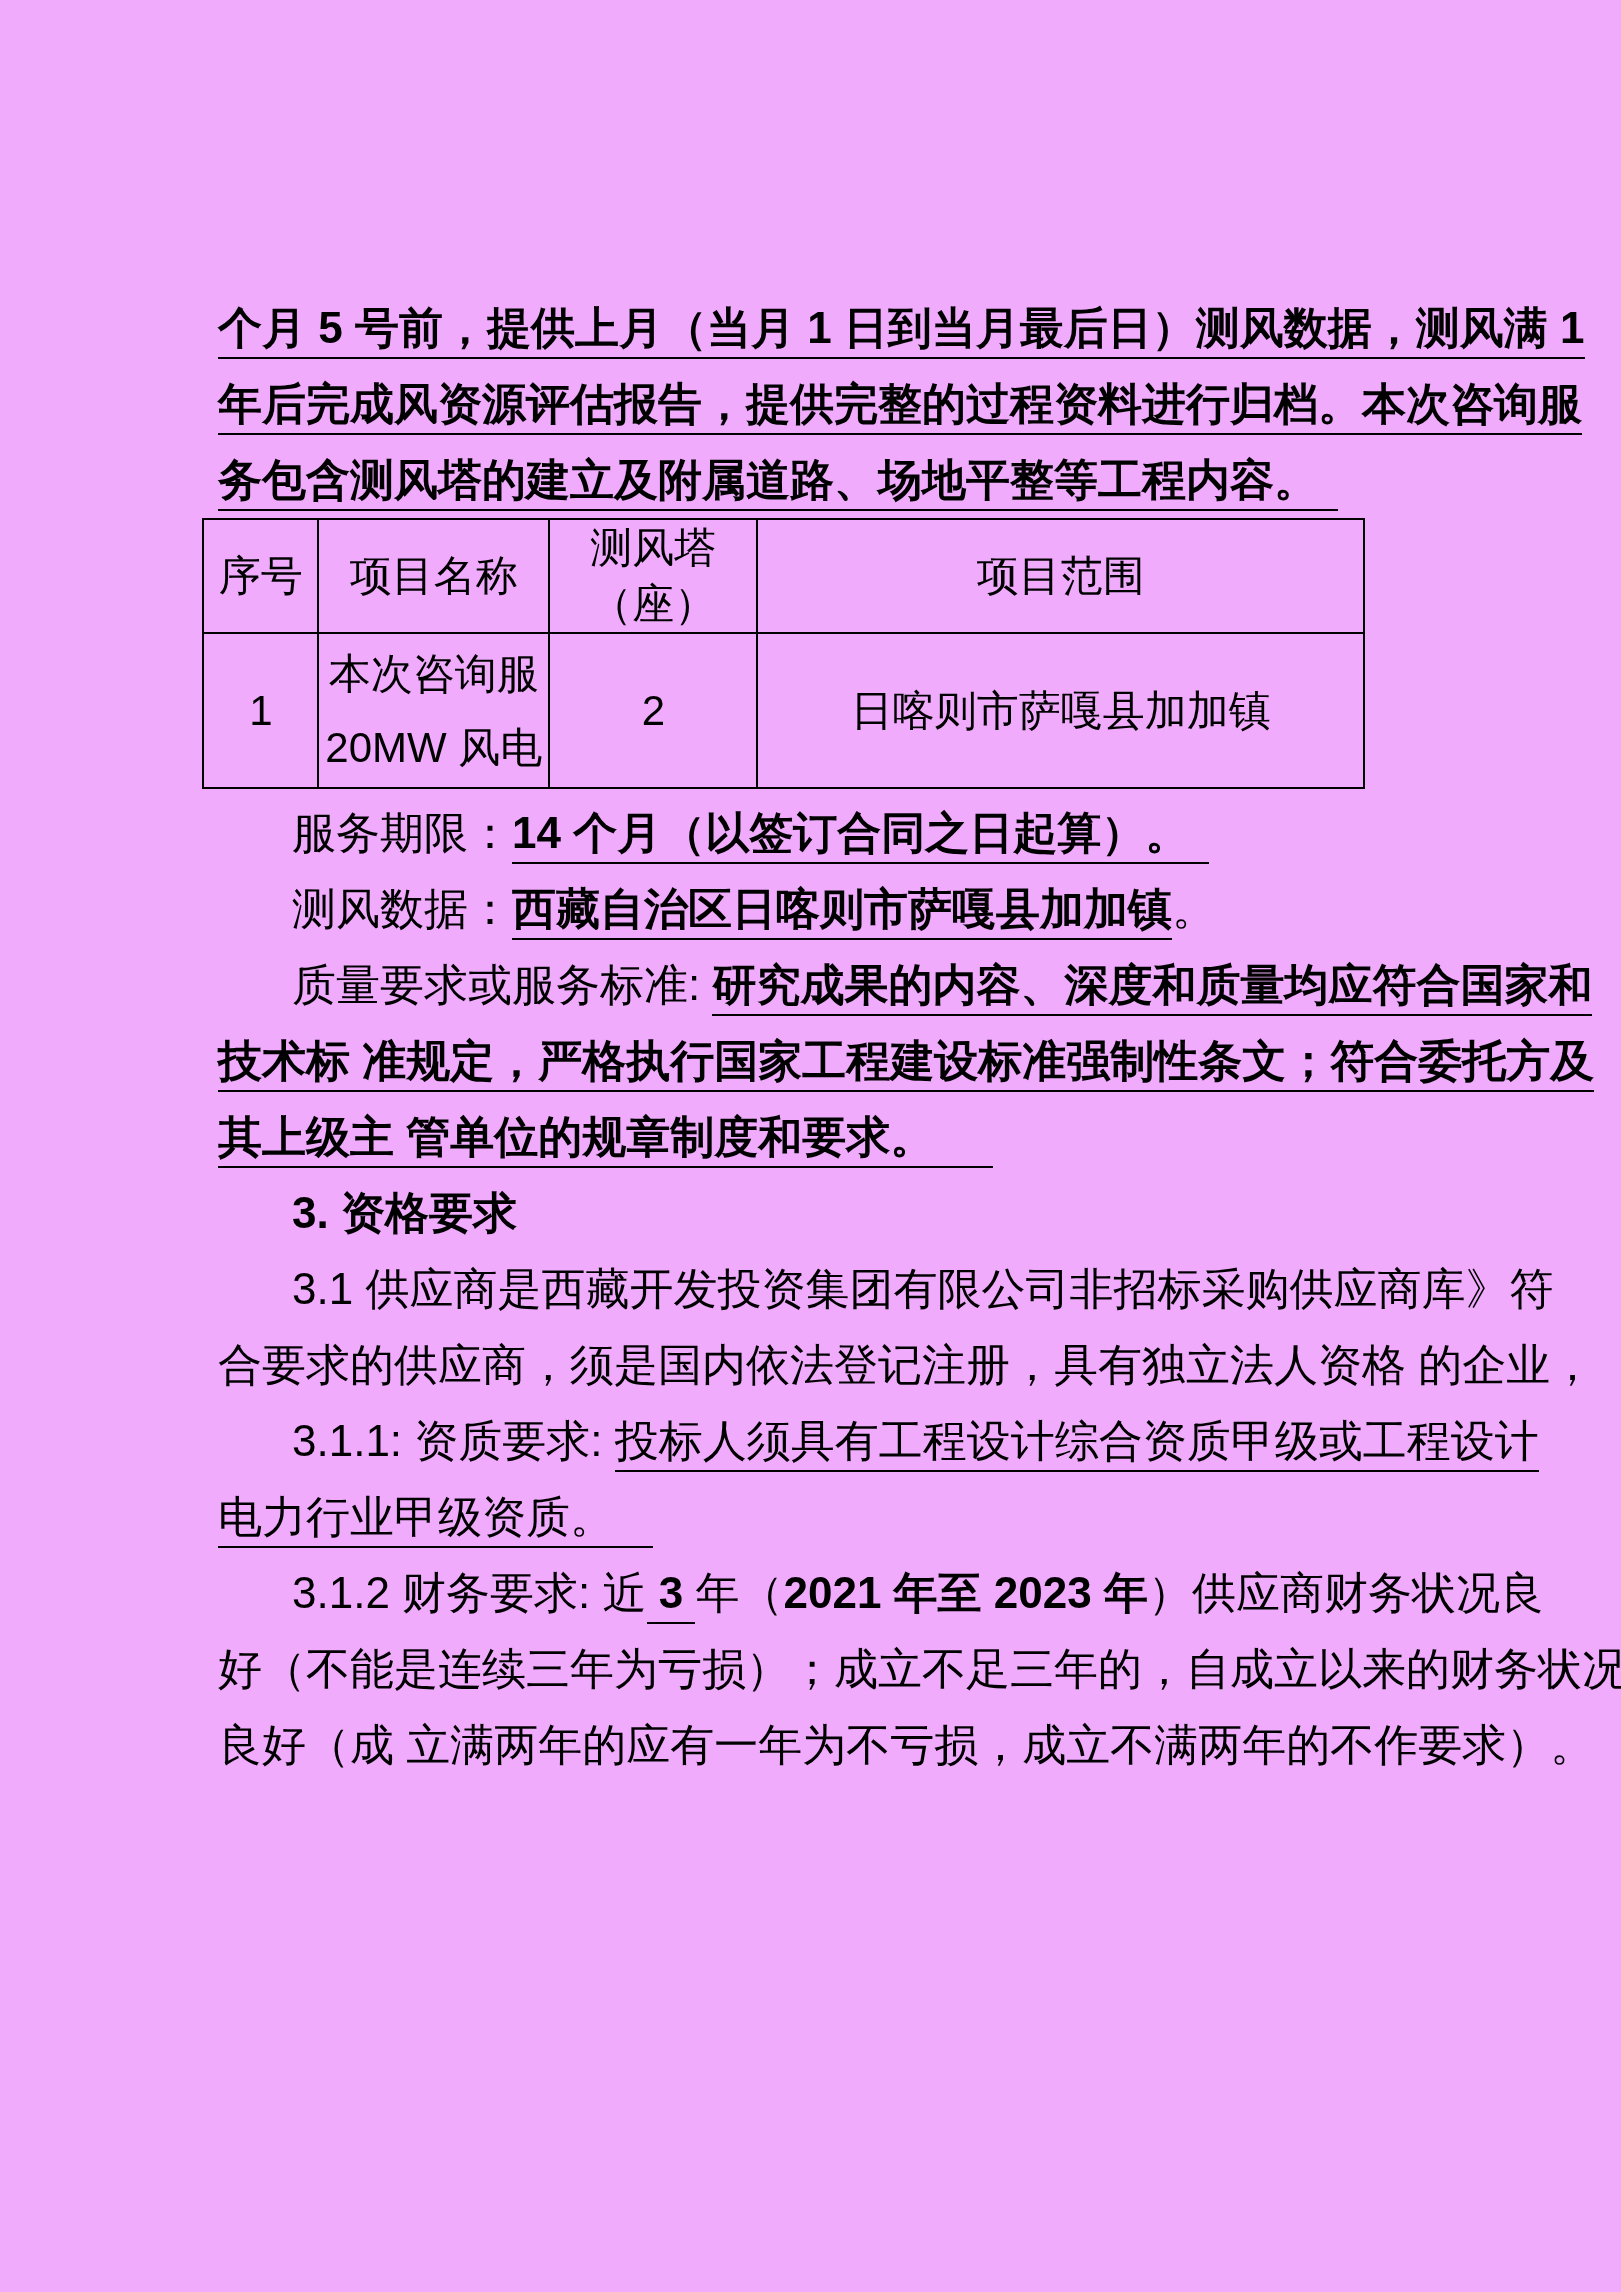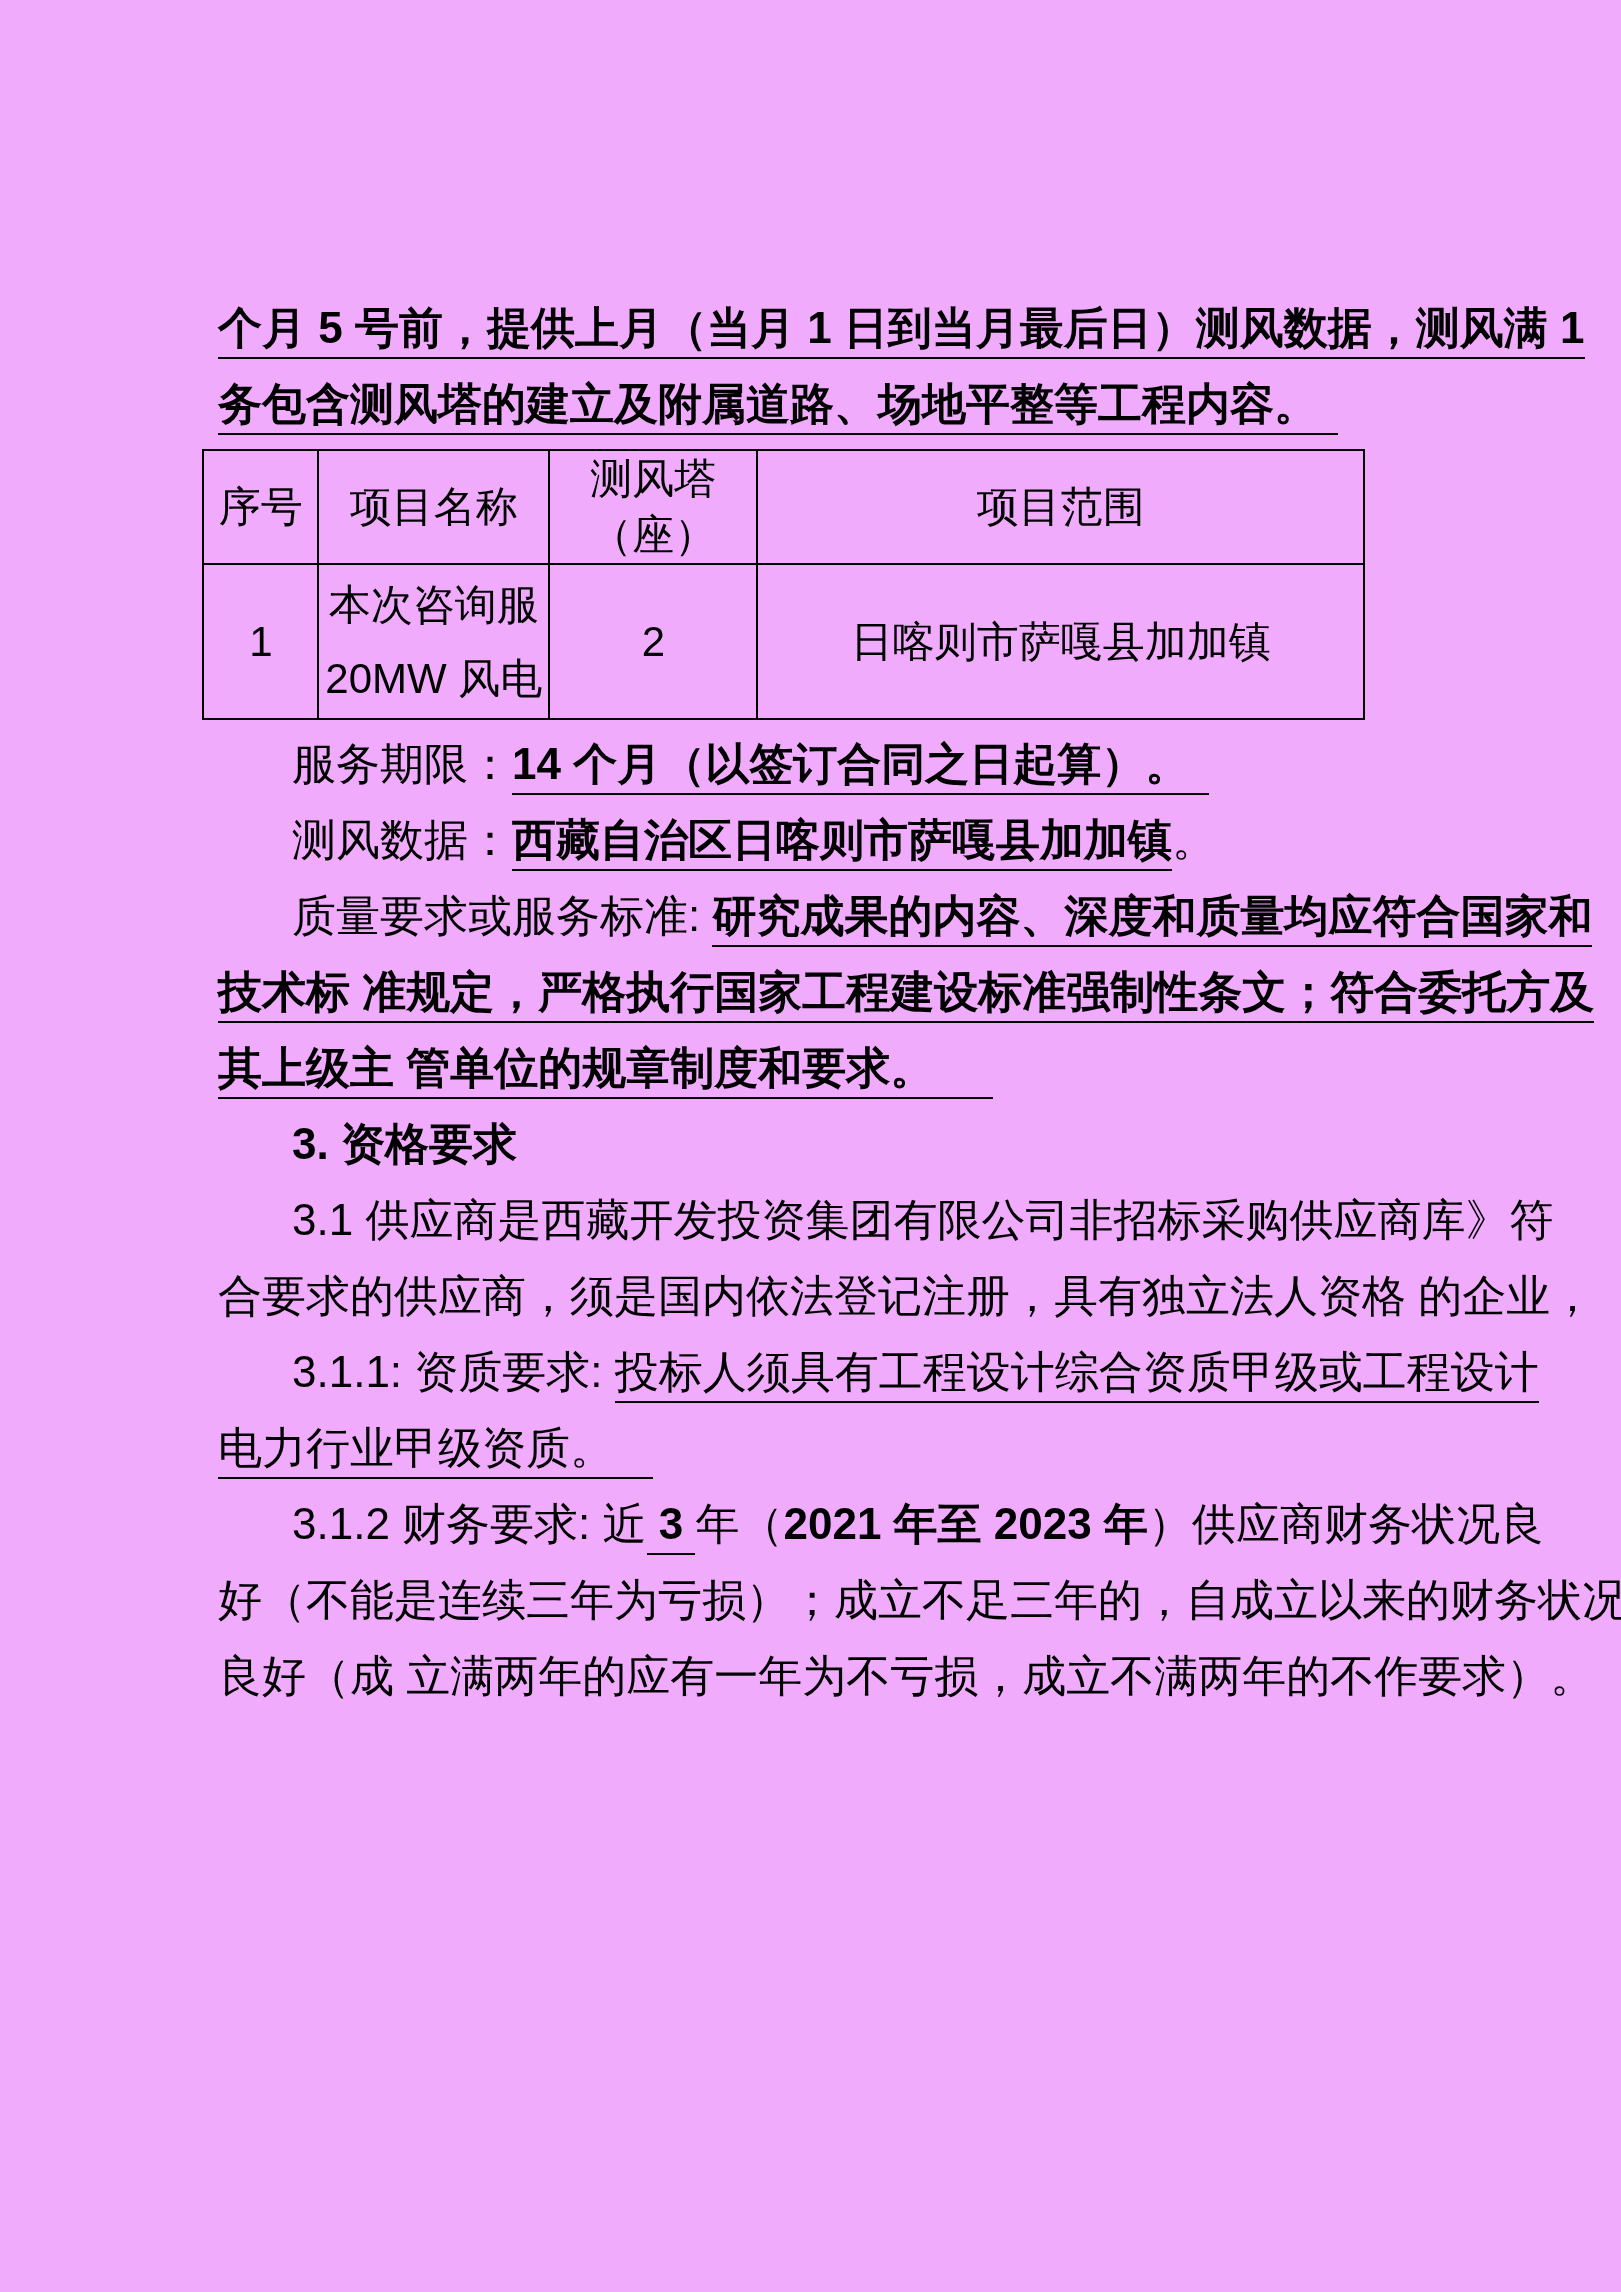--- a/index.html
+++ b/index.html
@@ -36,21 +36,21 @@
   }
   .ext20 { padding-right: 19.6px; }
   .ext40 { padding-right: 39px; text-align: right; }
   .ext60 { padding-right: 59px; }
   
   table.doc-table {
     border-collapse: collapse;
     table-layout: fixed;
     width: 1160px;
     margin-left: -15.7px;
-    margin-top: 7px;
+    margin-top: 0;
     margin-bottom: 5.9px;
     font-size: 42px;
   }
   table.doc-table th, table.doc-table td {
     border: 2px solid #000000;
     font-weight: normal;
     text-align: center;
     vertical-align: middle;
     padding: 0;
     overflow: hidden;
@@ -68,20 +68,21 @@
   }
 </style>
 </head>
 <body>
 
 <div class="page">
   <div class="content">
 
     <div>
       <div class="line b"><span class="ul">个月 5 号前，提供上月（当月 1 日到当月最后日）测风数据，测风满 1</span></div>
+      <div class="line b"><span class="ul">年后完成风资源评估报告，提供完整的过程资料进行归档。本次咨询服</span></div>
       <div class="line b"><span class="ul ext20">务包含测风塔的建立及附属道路、场地平整等工程内容。</span></div>
     </div>
 
     <table class="doc-table">
       <colgroup>
         <col style="width:115px">
         <col style="width:231px">
         <col style="width:208px">
         <col style="width:607px">
       </colgroup>

